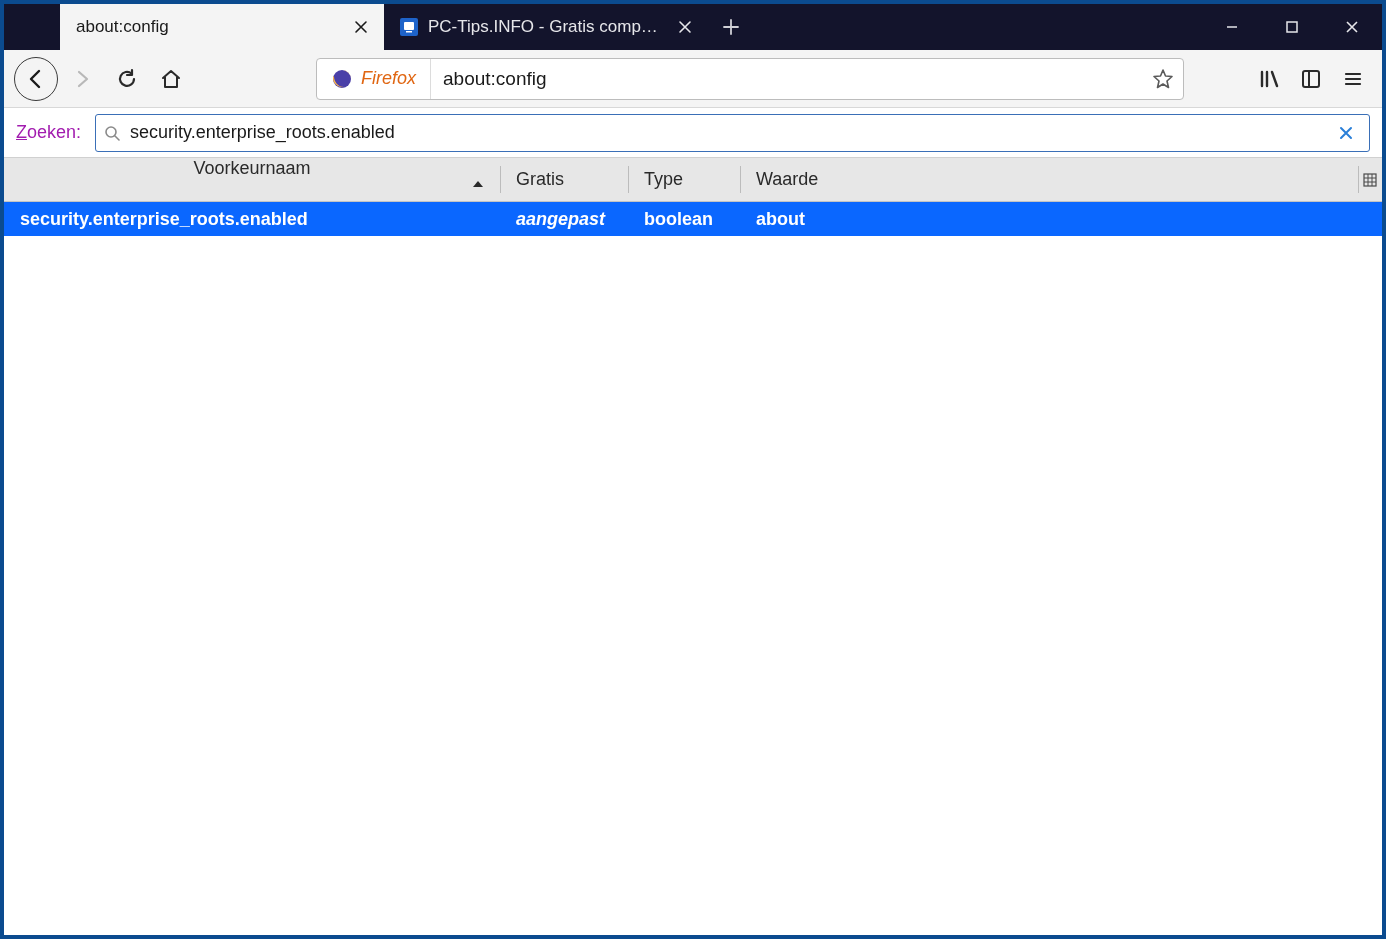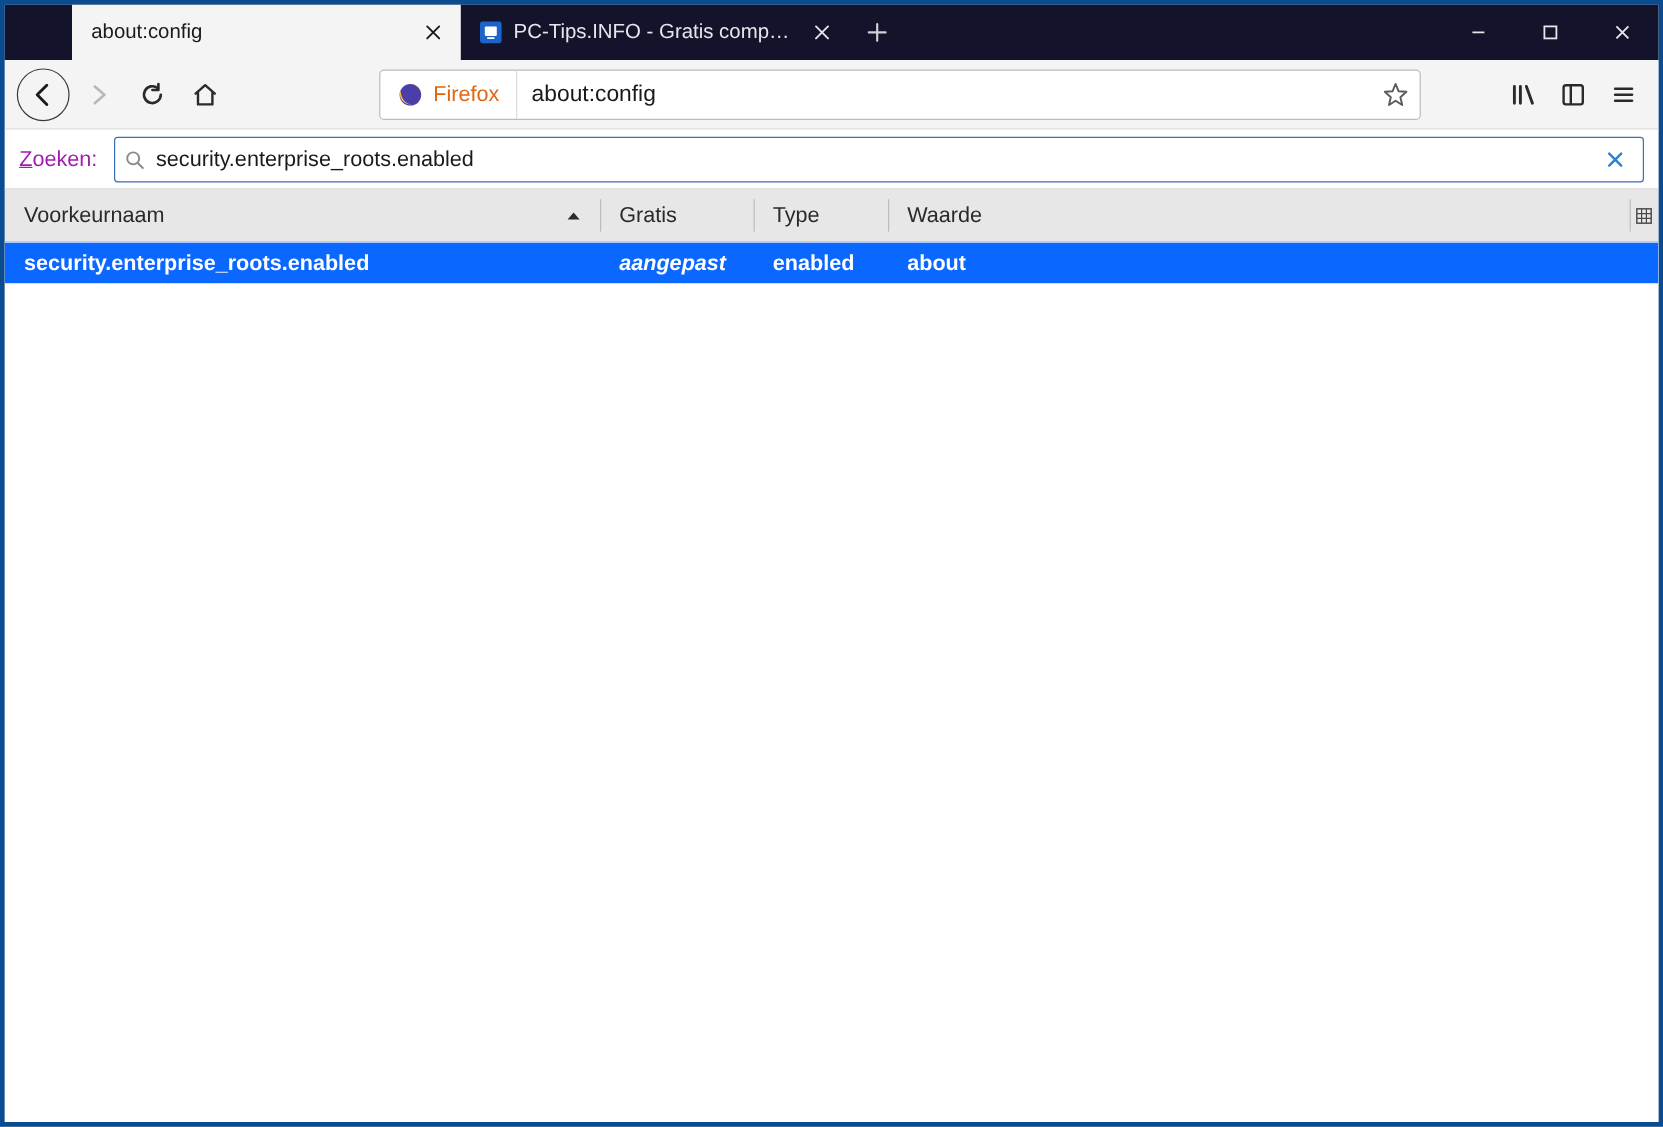--- a/index.html
+++ b/index.html
@@ -75,20 +75,21 @@
   border:1px solid #bcbcbc;
   border-radius:4px;
   background:#fff;
   display:flex;
   align-items:center;
   margin:0 60px 0 120px;
 }
 .url-identity {
   height:100%; padding:0 14px; display:flex;align-items:center;gap:8px;
   border-right:1px solid #dcdcdc;
+  font-style:italic;
 }
 .url-identity .brandtext { color:#e06612; font-size:18px; }
 .url-text { flex:1; padding:0 12px; font-size:19px; color:#1a1a1a; border:none; outline:none; background:transparent;}
 .url-star { width:40px;display:flex;align-items:center;justify-content:center;color:#5a5a5a;}
 .tool-right { display:flex; gap:4px; }
 .tool-right .nav-btn { color:#2a2a2a; }
 .searchbar {
   height:50px;
   background:#fff;
   border-bottom:1px solid #d0d0d0;
@@ -103,21 +104,21 @@
   display:flex;align-items:center;padding:0 8px;gap:10px;background:#fff;
 }
 .search-field input { flex:1; border:none;outline:none;font-size:18px;color:#1a1a1a;background:transparent;}
 .search-clear { color:#2a7fd8; font-size:18px; width:22px;text-align:center;}
 .columns {
   height:44px; background:#e7e7e7; border-bottom:1px solid #c4c4c4;
   display:flex;align-items:stretch;font-size:18px;color:#2a2a2a;
 }
 .col { display:flex;align-items:center;padding:0 16px; position:relative;}
 .col + .col::before { content:""; position:absolute; left:0; top:8px; bottom:8px; width:1px; background:#bcbcbc;}
-.col.name { width:496px; }
+.col.name { width:496px;flex-direction:column; }
 .col.status{ width:128px; }
 .col.type  { width:112px;text-align:right; }
 .col.value { flex:1; }
 .col.extra { width:24px;padding:0;justify-content:center;}
 .sort-ind { margin-left:auto; }
 .row {
   height:34px;display:flex;align-items:center;
   background:#0a67ff;color:#fff;font-weight:600;font-size:18px;
 }
 .row .c { padding:0 16px; }
@@ -283,18 +284,18 @@
           <rect x="1" y="1" width="12" height="12" fill="none" stroke="#4a4a4a" stroke-width="1.2"></rect>
           <path d="M1 5 H13 M1 9 H13 M5 1 V13 M9 1 V13" stroke="#4a4a4a" stroke-width="1"></path>
         </svg>
     </div>
   </div>
 
   <div class="content">
     <div class="row">
       <span class="c name">security.enterprise_roots.enabled</span>
       <span class="c status">aangepast</span>
-      <span class="c type">enabled</span>
+      <span class="c type">boolean</span>
       <span class="c value">about</span>
     </div>
   </div>
 
 </div>
 
 </body></html>

